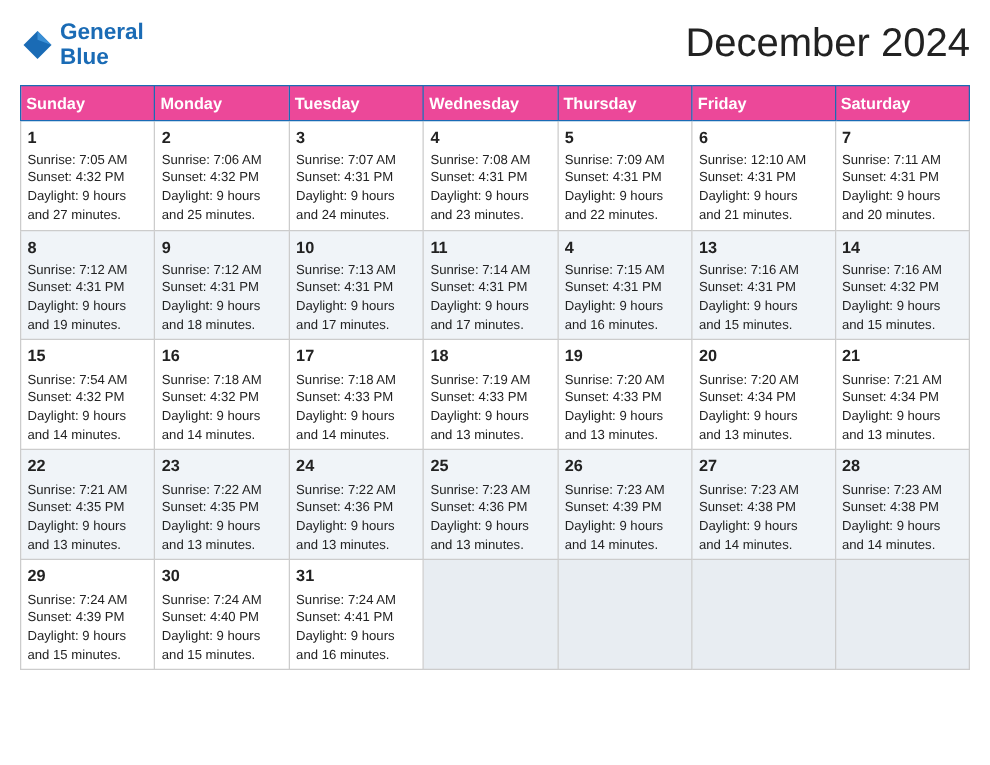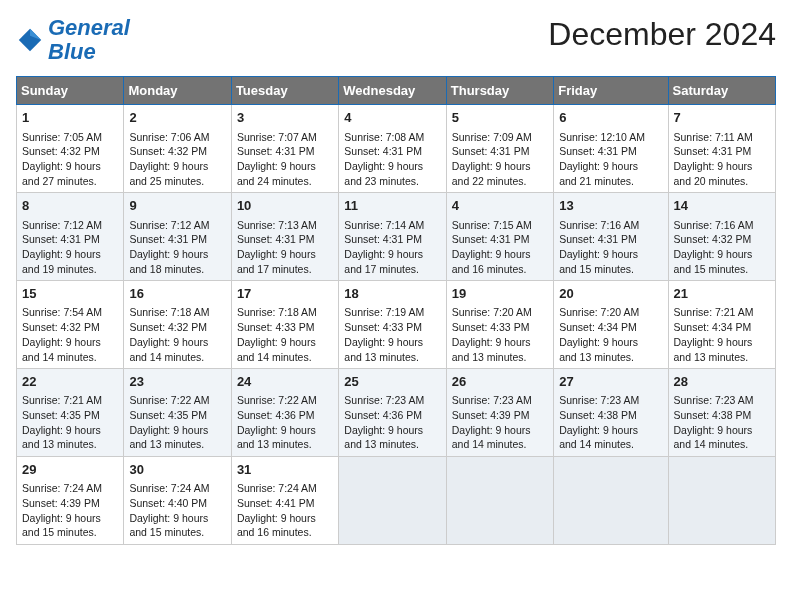--- a/index.html
+++ b/index.html
@@ -15,25 +15,24 @@
       justify-content: space-between;
       align-items: flex-start;
       margin-bottom: 12px;
     }
     .logo {
       display: flex;
       align-items: center;
       gap: 4px;
     }
     .logo-text {
-      font-size: 22px;
+      font-size: 18px;
       font-weight: bold;
       color: #333;
       line-height: 1.1;
-      font-style: italic;
     }
     .logo-text span {
       color: #1a6bb5;
     }
     .logo-icon {
       width: 28px;
       height: 28px;
     }
     .title-block {
       text-align: right;
@@ -47,21 +46,21 @@
       font-size: 16px;
       font-weight: normal;
       color: #444;
     }
     table {
       width: 100%;
       border-collapse: collapse;
       font-size: 11px;
     }
     thead tr th {
-      background: #737373;
+      background: #ec4899;
       color: #fff;
       padding: 6px 4px;
       text-align: left;
       font-size: 13px;
       font-weight: bold;
       border: 1px solid #1a6bb5;
     }
     tbody tr td {
       border: 1px solid #ccc;
       padding: 4px 5px;

